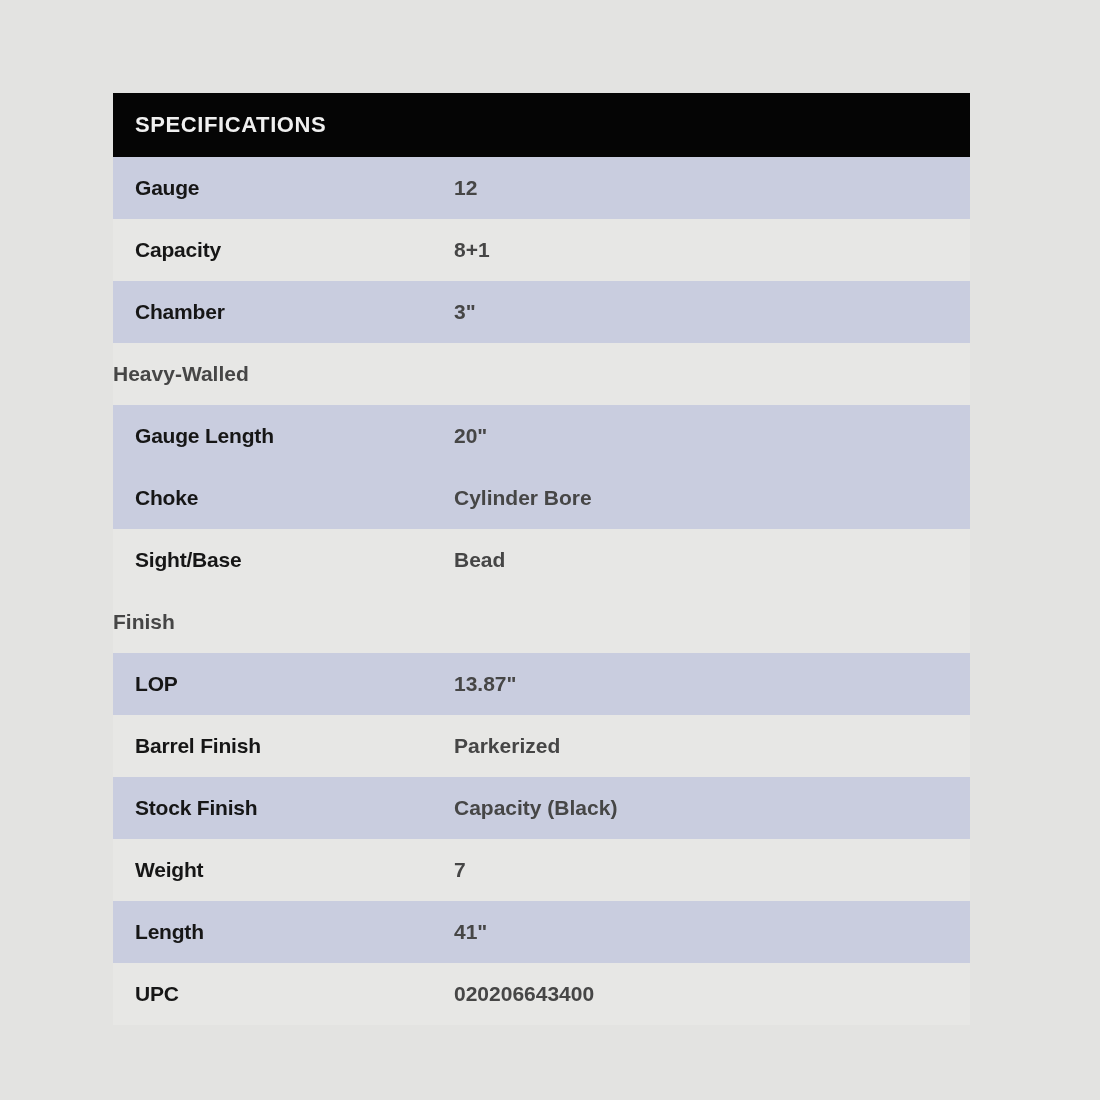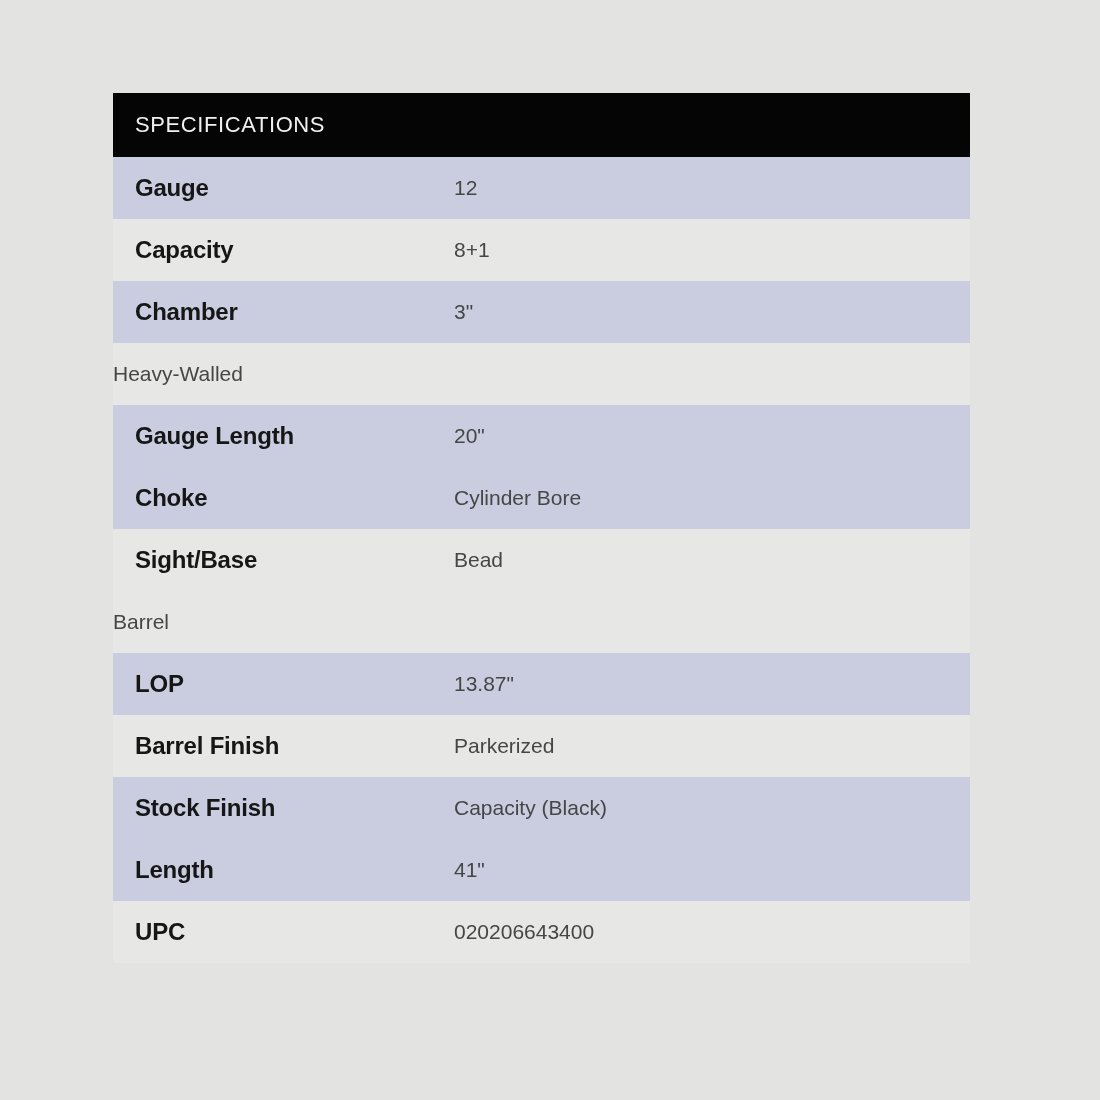--- a/index.html
+++ b/index.html
@@ -24,48 +24,49 @@
     background: var(--header-bg, #050505);
     height: 64px;
     display: flex;
     align-items: center;
     box-sizing: border-box;
     padding-left: 22px;
   }
   .spec-header span {
     color: var(--header-fg, #f0f0f0);
     font-size: 22px;
-    font-weight: 400;
+    font-weight: 700;
     letter-spacing: 0.6px;
   }
   .spec-row {
     height: 62px;
     display: flex;
     align-items: center;
     box-sizing: border-box;
   }
   .spec-row.alt {
     background: var(--row-alt-bg, #c9cddf);
   }
   .spec-row.plain {
     background: var(--row-bg, #e7e7e5);
   }
   .spec-label {
     width: 341px;
     box-sizing: border-box;
     padding-left: 22px;
     font-weight: bold;
-    font-size: 24px;
+    font-size: 21px;
     color: var(--label-fg, #161616);
     letter-spacing: -0.2px;
     flex-shrink: 0;
   }
   .spec-value {
     font-size: 21px;
     color: var(--value-fg, #464646);
+    font-weight: bold;
   }
 </style>
 </head>
 <body>
 
 <div class="spec-table">
   <div class="spec-header">
     <span>SPECIFICATIONS</span>
   </div>
   <div id="spec-rows">
@@ -97,38 +98,42 @@
     <div class="spec-label">Choke</div>
     <div class="spec-value">Cylinder Bore</div>
   </div>
 
   <div class="spec-row plain">
     <div class="spec-label">Sight/Base</div>
     <div class="spec-value">Bead</div>
   </div>
 
   <div class="spec-row plain">
-    <div class="spec-value">Barrel</div>
+    <div class="spec-value">Finish</div>
   </div>
 
   <div class="spec-row alt">
     <div class="spec-label">LOP</div>
     <div class="spec-value">13.87"</div>
   </div>
 
   <div class="spec-row plain">
     <div class="spec-label">Barrel Finish</div>
     <div class="spec-value">Parkerized</div>
   </div>
 
   <div class="spec-row alt">
     <div class="spec-label">Stock Finish</div>
     <div class="spec-value">Capacity (Black)</div>
   </div>
 
+  <div class="spec-row plain">
+    <div class="spec-label">Weight</div>
+    <div class="spec-value">7</div>
+  </div>
 
   <div class="spec-row alt">
     <div class="spec-label">Length</div>
     <div class="spec-value">41"</div>
   </div>
 
   <div class="spec-row plain">
     <div class="spec-label">UPC</div>
     <div class="spec-value">020206643400</div>
   </div>

